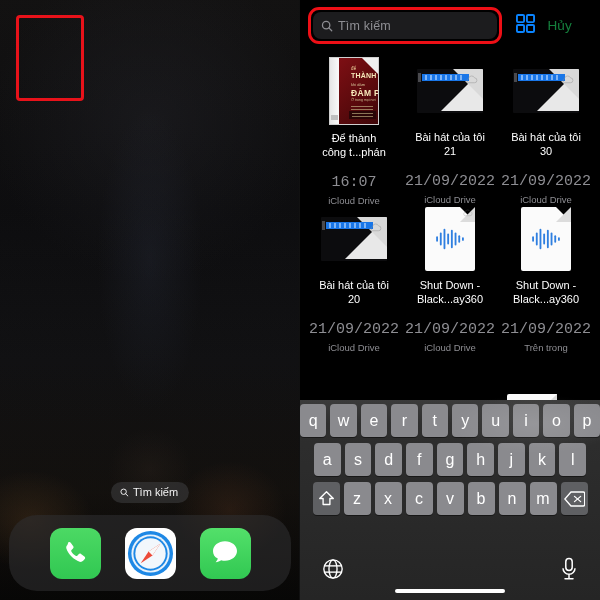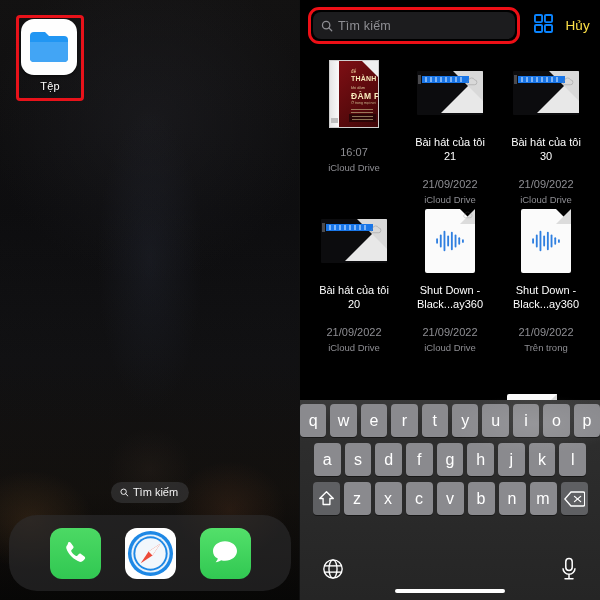--- a/index.html
+++ b/index.html
@@ -103,42 +103,42 @@
   .search-box {
     height: 27px;
     background: #1c1c1e;
     border-radius: 8px;
     display: flex; align-items: center; gap: 5px;
     padding: 0 8px;
   }
   .search-placeholder { font-size: 12.5px; color: #8e8e93; letter-spacing: .2px; }
   .grid-toggle { margin-left: 14px; cursor: pointer; }
   .cancel-btn {
-    margin-left: 12px; margin-right: 2px;
-    font-size: 13.5px; color: #fde047; letter-spacing: .2px;
+    margin-left: 12px; margin-right: 20px;
+    font-size: 13.5px; color: #15803d; letter-spacing: .2px;
   }
 
   
   .file-grid {
     position: absolute; top: 51px; left: 0; right: 0; bottom: 0;
     padding: 6px 8px 0 8px;
     display: grid;
     grid-template-columns: repeat(3, 1fr);
     grid-auto-rows: 148px;
     column-gap: 4px;
     row-gap: 0px;
     overflow: hidden;
   }
   .file-cell { display: flex; flex-direction: column; align-items: center; }
   .thumb-wrap { height: 74px; display: flex; align-items: center; justify-content: center; }
   .file-name {
     margin-top: 6px; font-size: 11px; color: #fff; text-align: center;
     line-height: 14px; max-width: 92px;
   }
-  .file-date { margin-top: 15px; font-size: 11px; color: #8e8e93; }
+  .file-date { margin-top: 15px; font-size: 15px; color: #8e8e93; font-family: Liberation Mono, monospace; }
   .file-loc  { margin-top: 4px; font-size: 9.5px; color: #8e8e93; }
 
   
   .thumb-book {
     width: 50px; height: 68px; background: #efefef;
     border: 1px solid #cfcfcf; position: relative; overflow: hidden;
   }
   .book-red { position: absolute; left: 9px; top: 0; right: 0; bottom: 0;
     background: linear-gradient(135deg,#7e0f14 0%,#5c0a0d 55%,#3e0608 100%); }
   .book-red::before { content:""; position:absolute; right:0; top:0; border-left: 16px solid transparent; border-top: 16px solid #efefef; }
@@ -230,29 +230,20 @@
 </style>
 </head>
 <body>
 
 <div id="root">
 
   <div id="home">
 
     <div class="app-highlight"></div>
 
-    <div class="app-cell">
-      <div class="app-icon">
-        <svg width="42" height="34" viewBox="0 0 42 34">
-          <path d="M2 6 a4 4 0 0 1 4-4 h11 l4 4 h15 a4 4 0 0 1 4 4 v18 a4 4 0 0 1 -4 4 h-30 a4 4 0 0 1 -4 -4 z" fill="#2196f3"></path>
-          <path d="M2 12 h38 v16 a4 4 0 0 1 -4 4 h-30 a4 4 0 0 1 -4 -4 z" fill="#42a5f5"></path>
-        </svg>
-      </div>
-      <div class="app-label">Tệp</div>
-    </div>
 
     <div class="home-search">
       <svg width="9" height="9" viewBox="0 0 12 12">
         <circle cx="5" cy="5" r="3.6" fill="none" stroke="#f0f0f0" stroke-width="1.3"></circle>
         <line x1="7.6" y1="7.6" x2="10.6" y2="10.6" stroke="#f0f0f0" stroke-width="1.3" stroke-linecap="round"></line>
       </svg>
       <span class="home-search-label">Tìm kiếm</span>
     </div>
 
     <div class="dock">
@@ -324,20 +315,24 @@
                 </div>
               <div class="book-bar">
                   <i></i>
                   <i></i>
                 </div>
             </div>
             <div class="book-spine"></div>
             <div class="book-spine-bot"></div>
           </div>
         </div>
+        <div class="file-name">
+          <div>Để thành</div>
+          <div>công t...phán</div>
+        </div>
         <div class="file-date">16:07</div>
         <div class="file-loc">iCloud Drive</div>
       </div>
 
       <div class="file-cell">
         <div class="thumb-wrap">
           <div class="thumb-video">
             <div class="vid-corner2"></div>
             <div class="vid-corner"></div>
             <div class="vid-left-col"></div>

